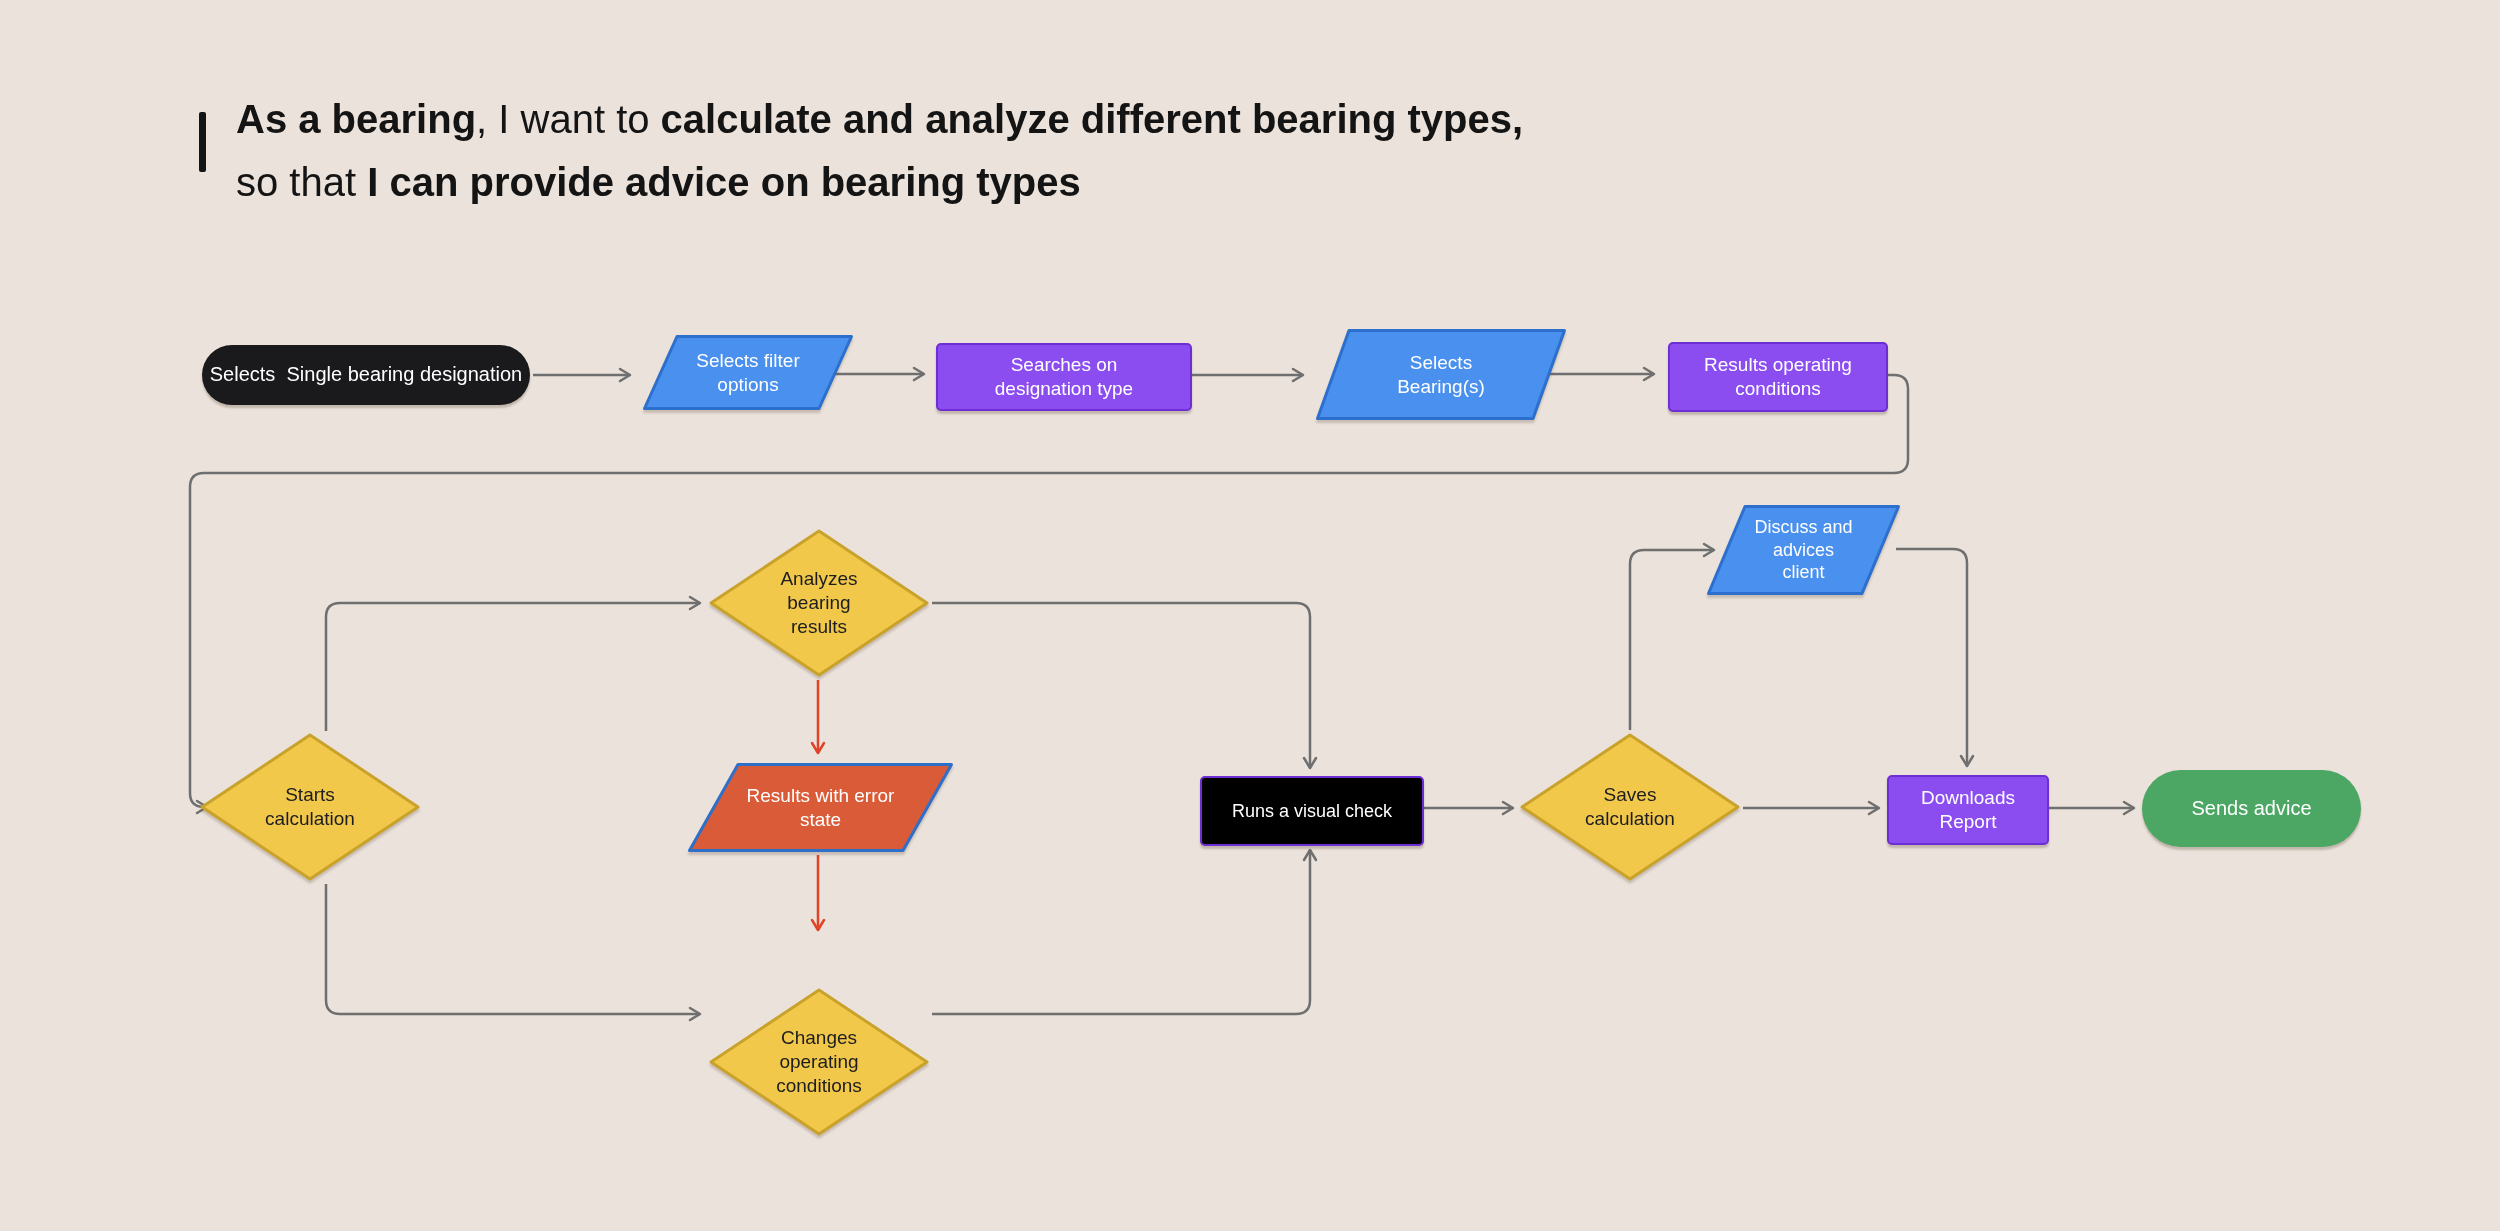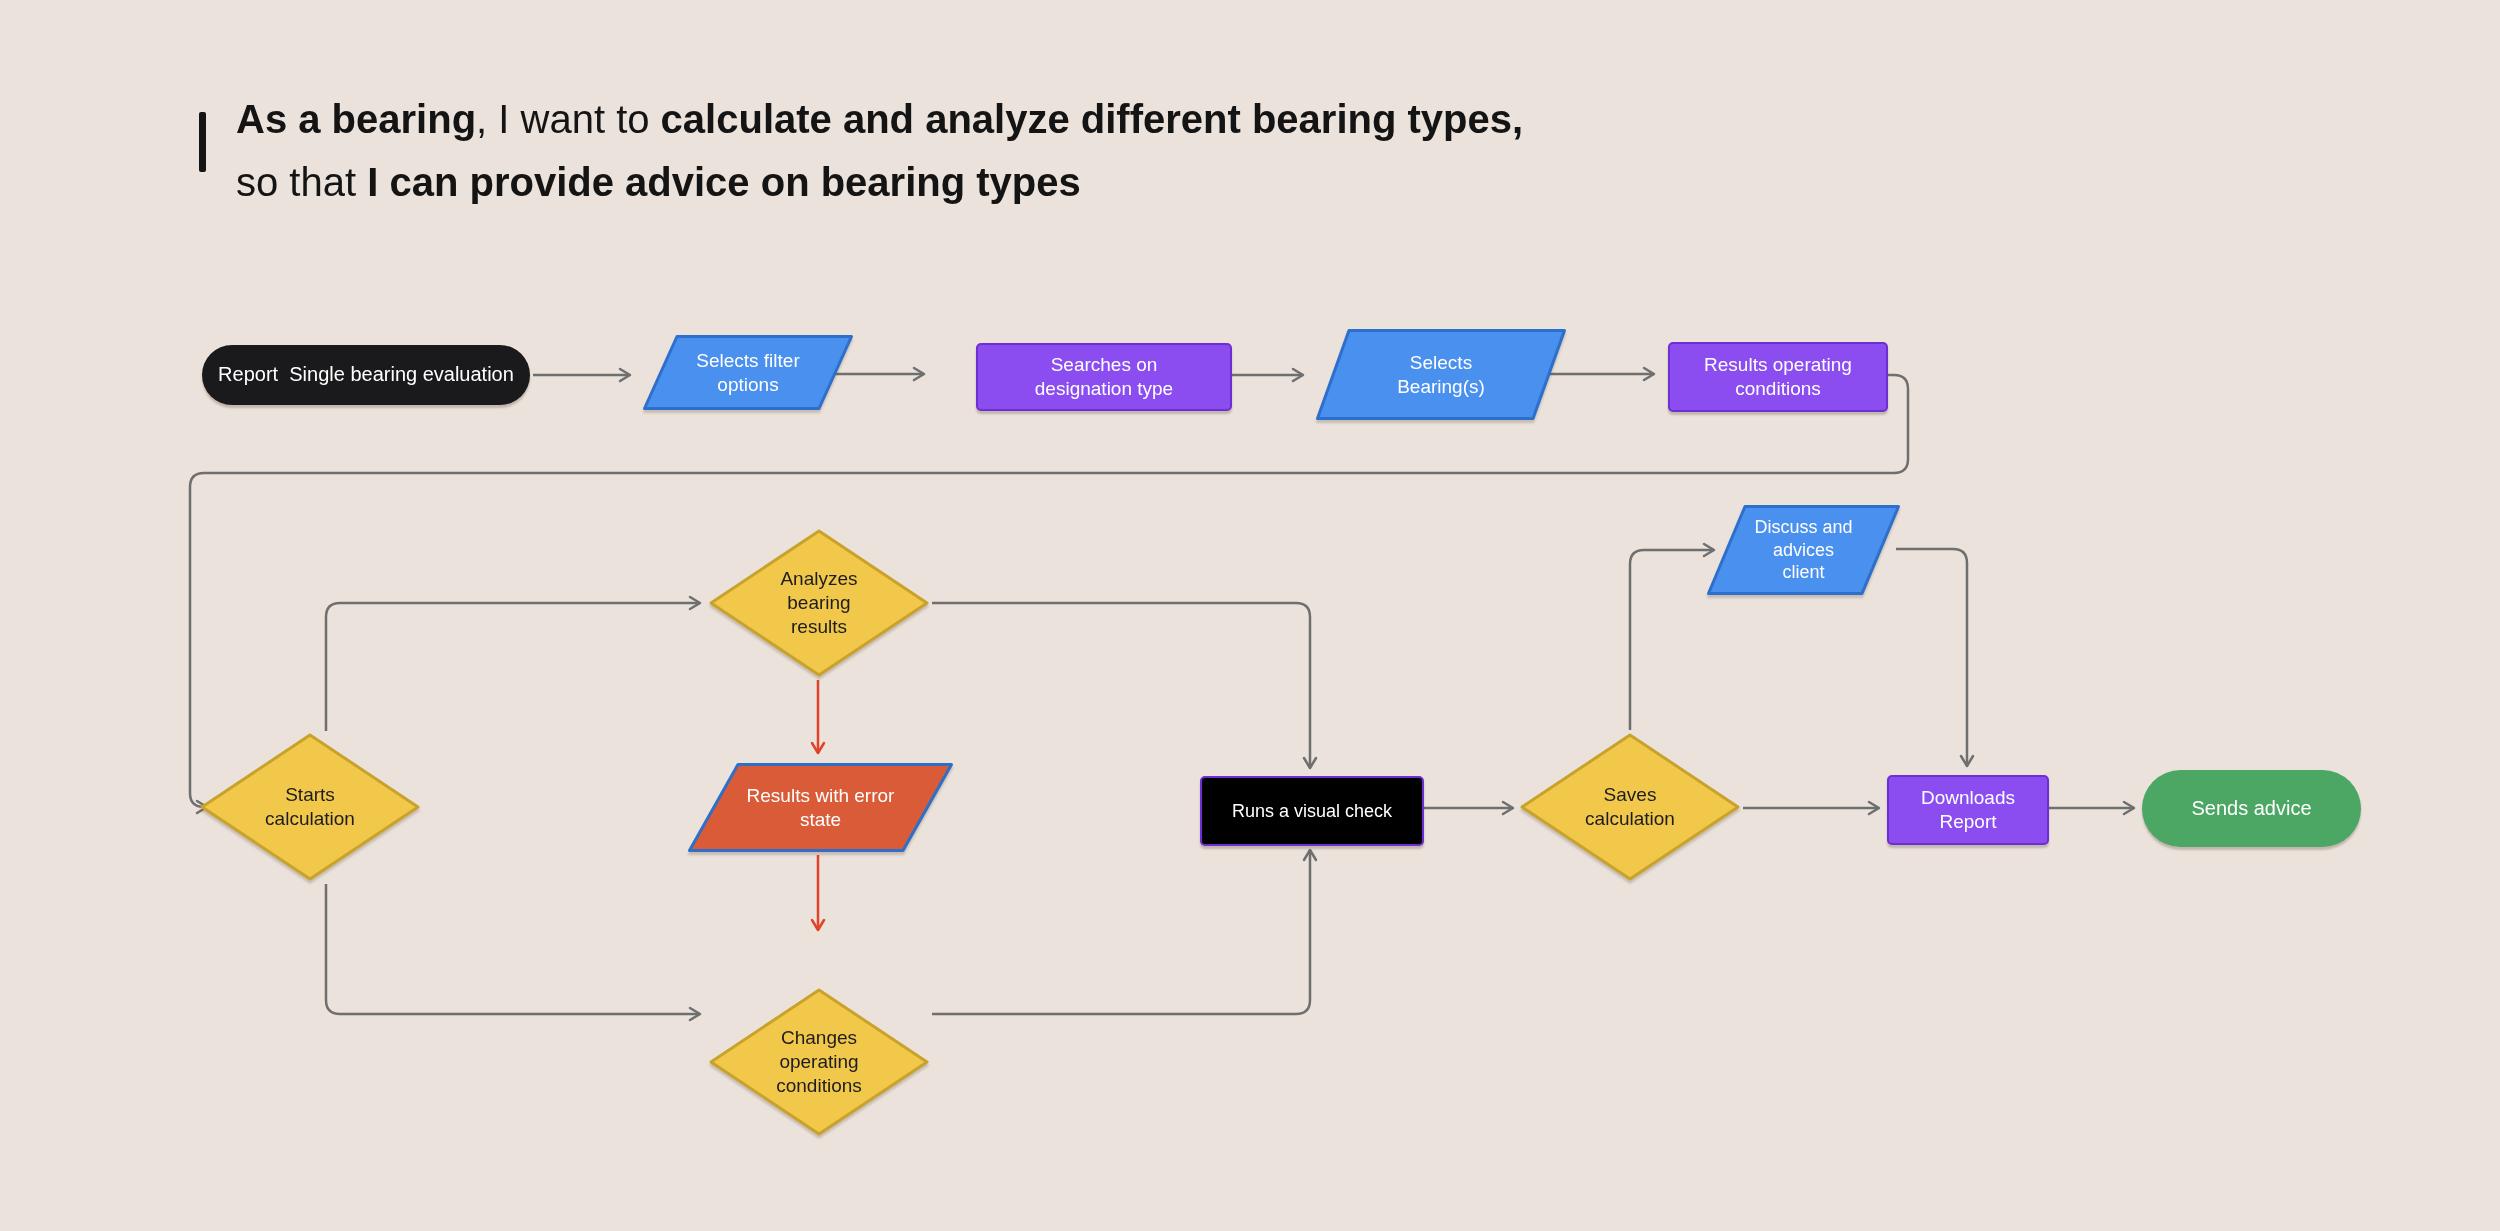--- a/index.html
+++ b/index.html
@@ -58,31 +58,31 @@
     <path class="edge" d="M 2048 808 H 2134" marker-end="url(#arrow-gray)"></path>
   </svg>
 
   <div class="title-bar"></div>
   <div class="title-block">
     <div class="title-line"><span class="b">As a bearing</span><span>, I want to </span><span class="b">calculate and analyze different bearing types,</span></div>
     <div class="title-line"><span>so that </span><span class="b">I can provide advice on bearing types</span></div>
   </div>
 
   <div class="node pill white" style="left:202px;top:345px;width:328px;height:60px;background:#1A1A1C;">
-    <span class="label" style="font-size:20px;">Report  Single bearing evaluation</span>
+    <span class="label" style="font-size:20px;">Selects  Single bearing designation</span>
   </div>
 
   <div class="node white" style="left:643px;top:335px;width:210px;height:75px;">
     <svg class="shape-svg" viewBox="0 0 210 75" preserveAspectRatio="none">
       <polygon points="34,1.5 208.5,1.5 176,73.5 1.5,73.5" fill="#4A90EE" stroke="#2D6FCC" stroke-width="3" stroke-linejoin="round"></polygon>
     </svg>
     <span class="label" style="width:130px;">Selects filter options</span>
   </div>
 
-  <div class="node rectnode white" style="left:936px;top:343px;width:252px;height:64px;background:#8B4DF0;border-color:#6D2FD4;margin-left:40px;">
+  <div class="node rectnode white" style="left:936px;top:343px;width:252px;height:64px;background:#8B4DF0;border-color:#6D2FD4;">
     <span class="label" style="width:165px;">Searches on designation type</span>
   </div>
 
   <div class="node white" style="left:1316px;top:329px;width:250px;height:91px;">
     <svg class="shape-svg" viewBox="0 0 250 91" preserveAspectRatio="none">
       <polygon points="33,1.5 248.5,1.5 217,89.5 1.5,89.5" fill="#4A90EE" stroke="#2D6FCC" stroke-width="3" stroke-linejoin="round"></polygon>
     </svg>
     <span class="label" style="width:110px;">Selects Bearing(s)</span>
   </div>
 

